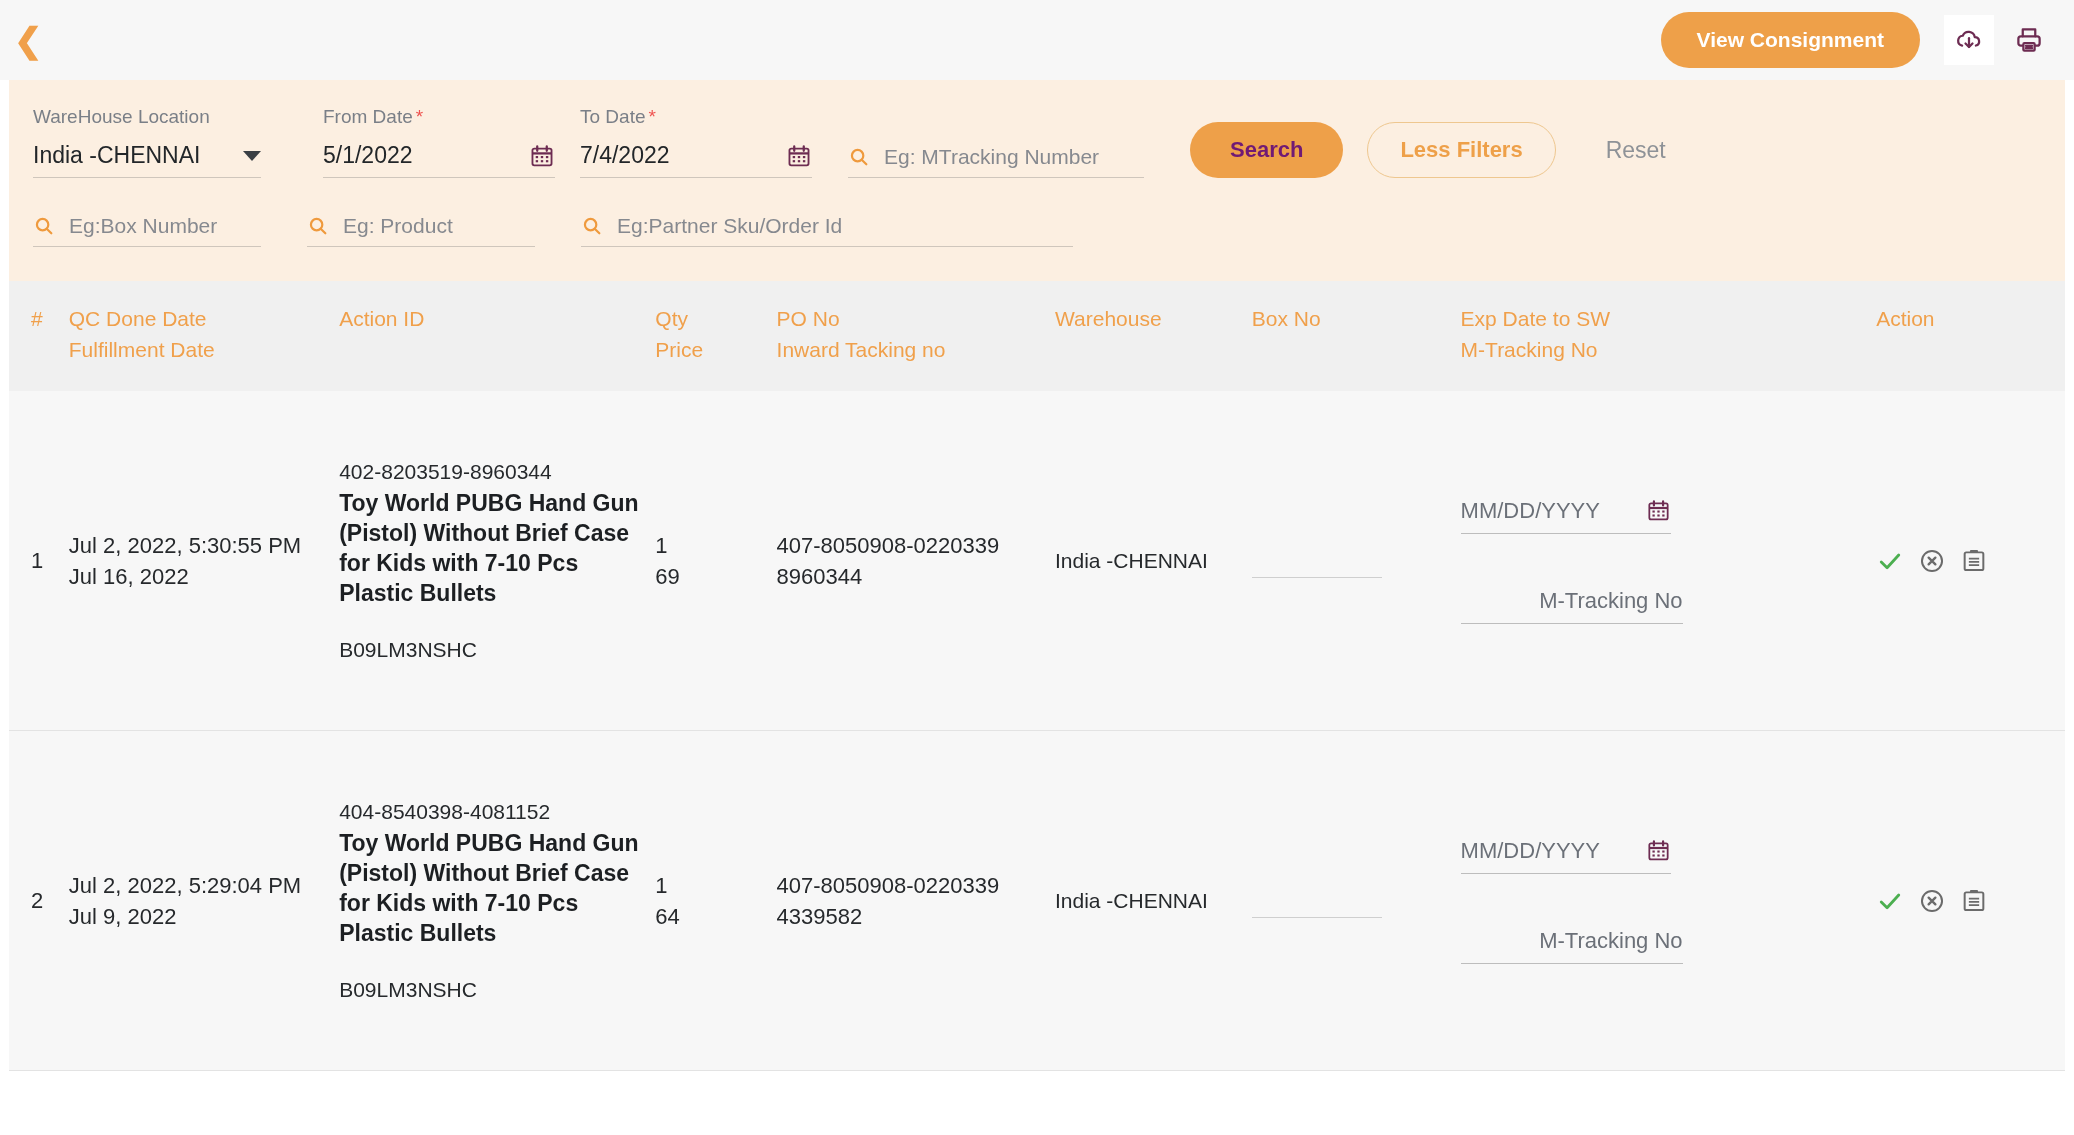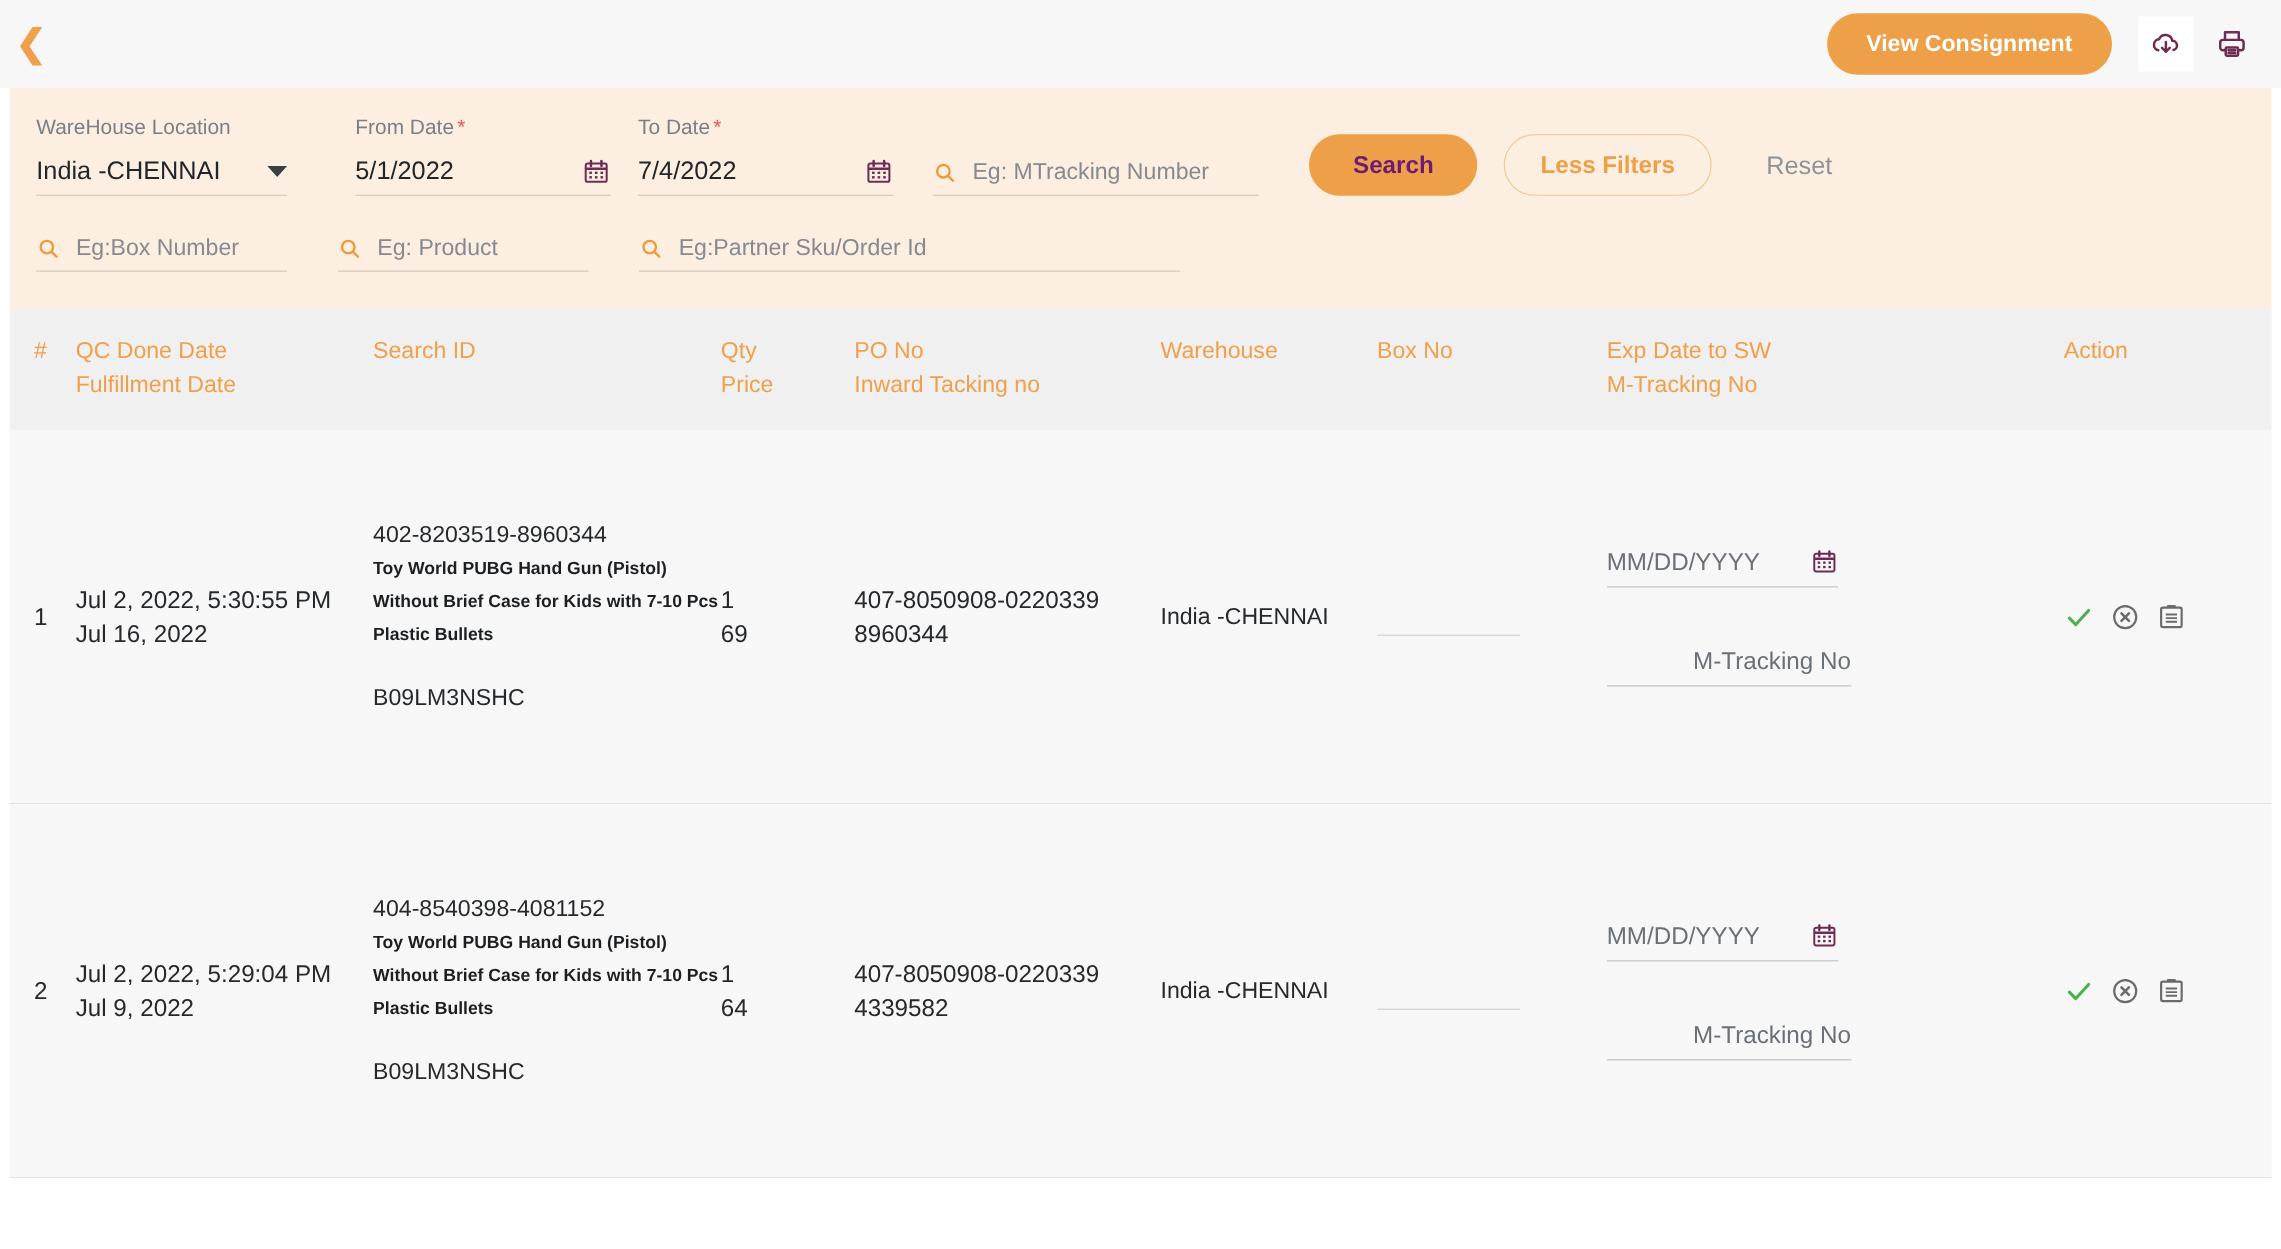--- a/index.html
+++ b/index.html
@@ -164,21 +164,21 @@
   .c-qty   { width: 122px; }
   .c-po    { width: 268px; }
   .c-wh    { width: 198px; margin-left: 12px; }
   .c-box   { width: 210px; }
   .c-exp   { width: 418px; }
   .c-action{ width: 190px; }
 
   .cell-text { font-size: 22px; color: #26292c; line-height: 31px; }
   .cell-text.small { font-size: 21px; }
   .order-id { font-size: 21px; color: #26292c; }
-  .order-name { font-size: 16px; font-weight: 700; color: #1c1f22; line-height: 30px; margin-top: 4px; }
+  .order-name { font-size: 23px; font-weight: 700; color: #1c1f22; line-height: 30px; margin-top: 4px; }
   .order-sku { font-size: 21px; color: #26292c; margin-top: 30px; }
 
   .box-input {
     border-bottom: 1px solid #cfcfcf;
     height: 34px;
     width: 130px;
   }
   .exp-field { margin-bottom: 54px; }
   .exp-underline {
     border-bottom: 1px solid #bdbdbd;
@@ -338,21 +338,21 @@
   </div>
 
   <div class="table">
 
     <div class="thead">
       <div class="th c-num">#</div>
       <div class="th c-qc">
         <span>QC Done Date</span>
         <span class="sub">Fulfillment Date</span>
       </div>
-      <div class="th c-order">Search ID</div>
+      <div class="th c-order">Action ID</div>
       <div class="th c-qty">
         <span>Qty</span>
         <span class="sub">Price</span>
       </div>
       <div class="th c-po">
         <span>PO No</span>
         <span class="sub">Inward Tacking no</span>
       </div>
       <div class="th c-wh">Warehouse</div>
       <div class="th c-box">Box No</div>

